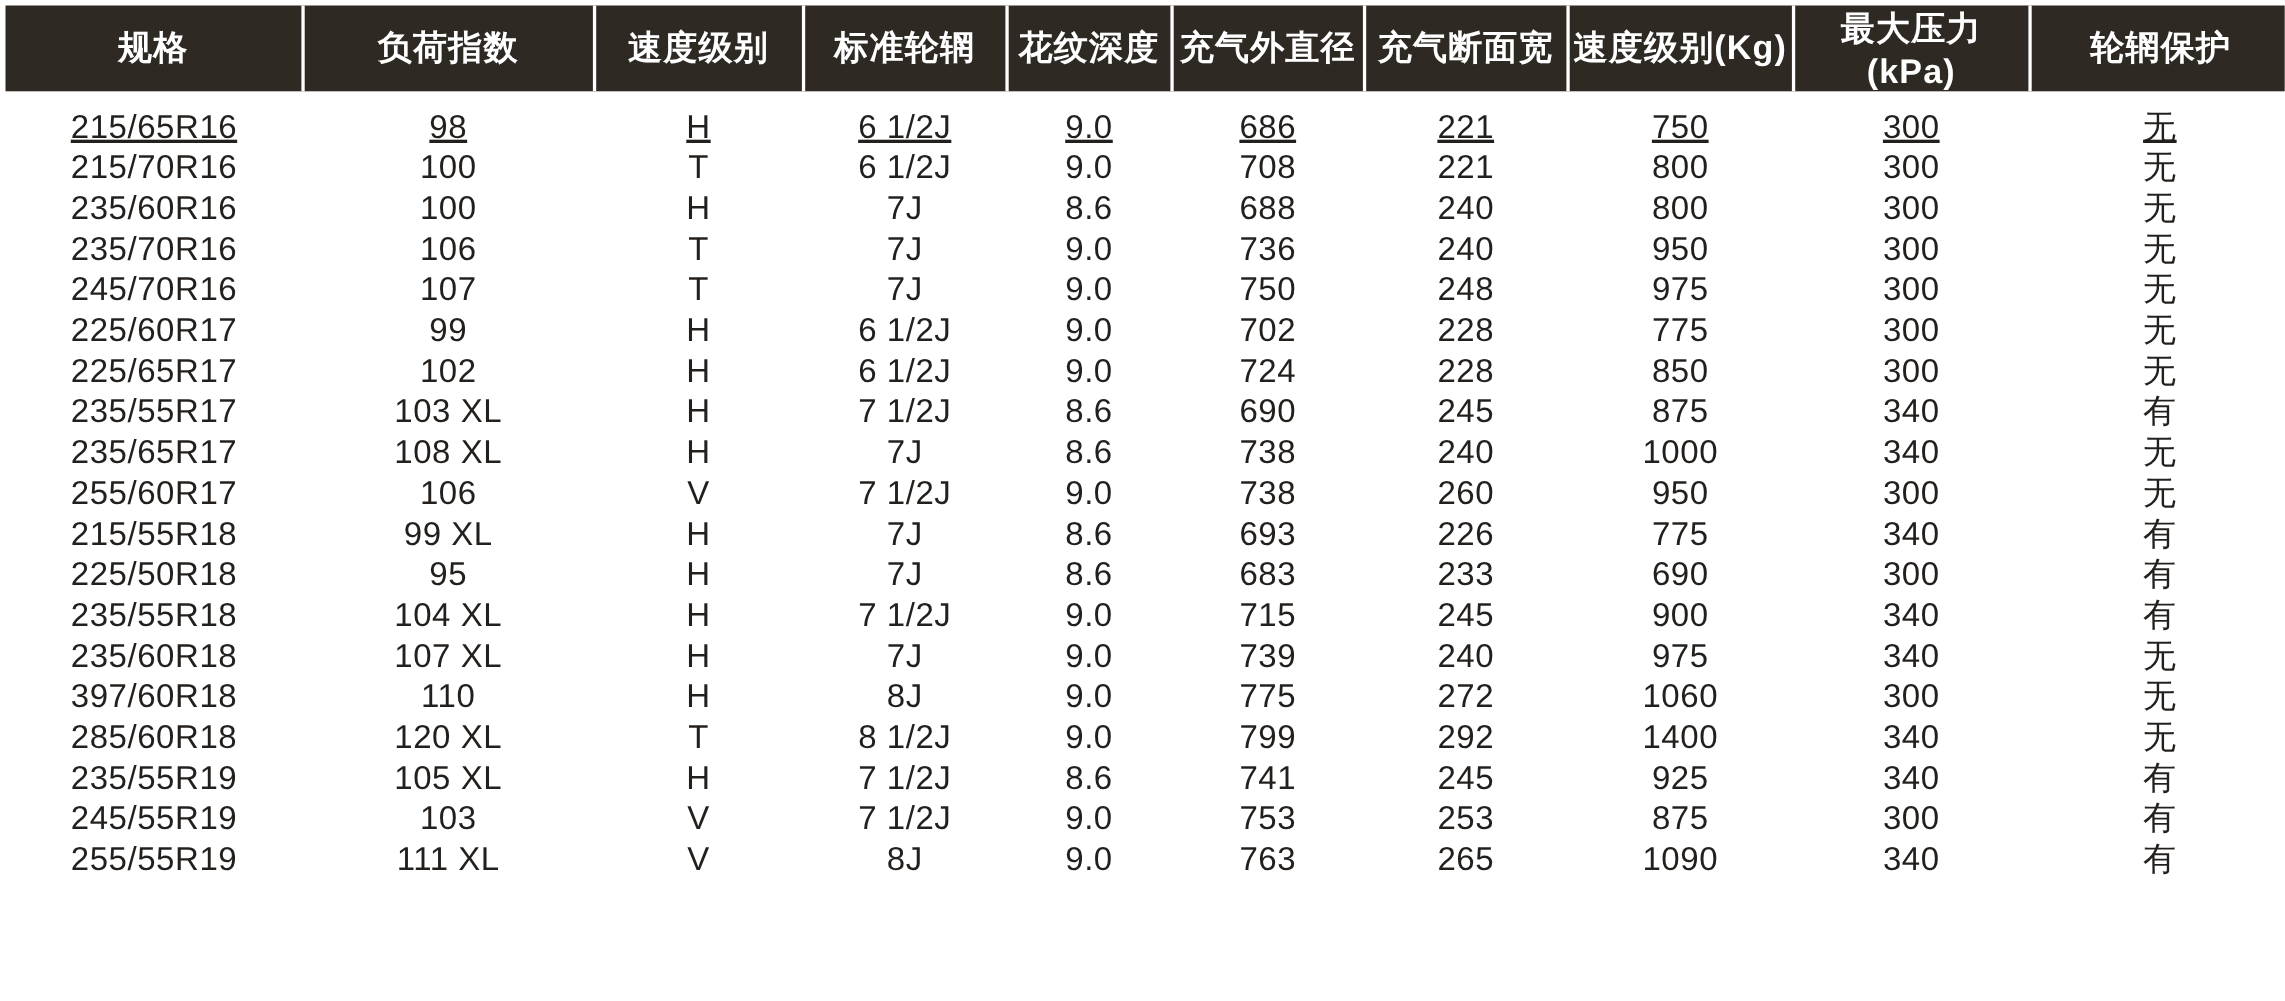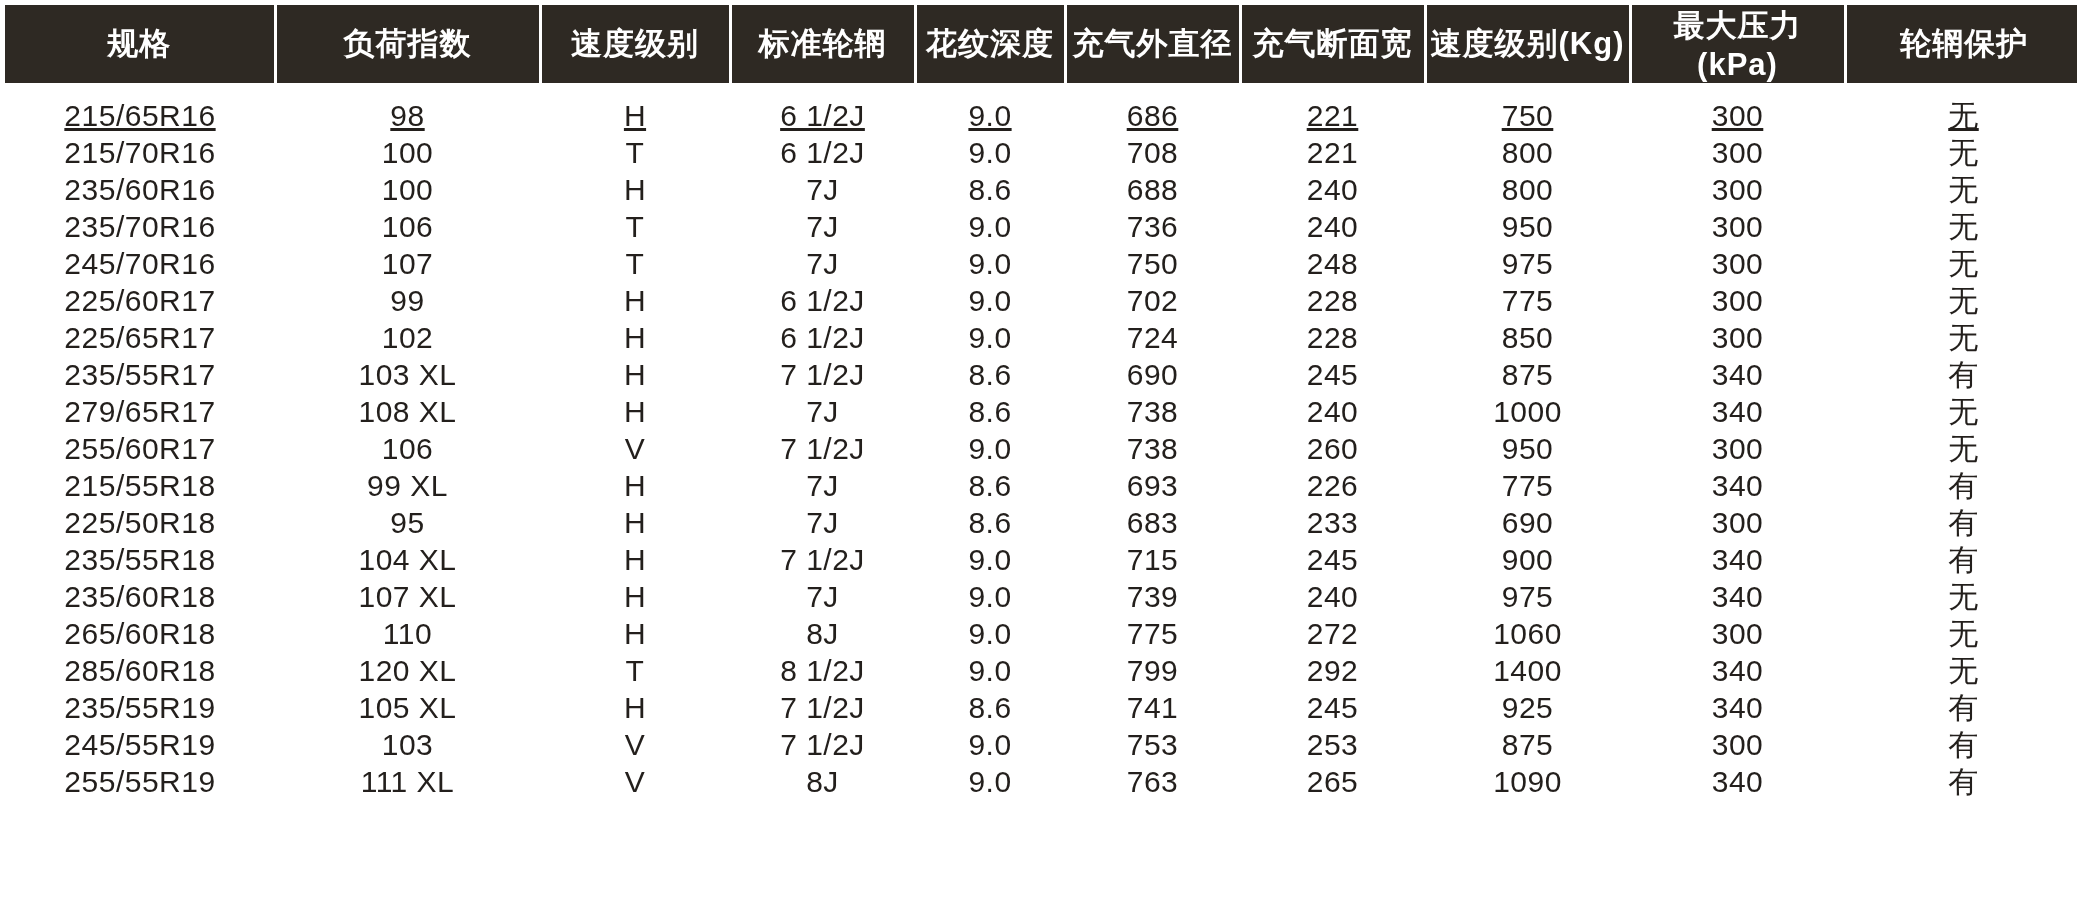--- a/index.html
+++ b/index.html
@@ -186,21 +186,21 @@
           <td>H</td>
           <td>7 1/2J</td>
           <td>8.6</td>
           <td>690</td>
           <td>245</td>
           <td>875</td>
           <td>340</td>
           <td>有</td>
         </tr>
         <tr>
-          <td>279/65R17</td>
+          <td>235/65R17</td>
           <td>108 XL</td>
           <td>H</td>
           <td>7J</td>
           <td>8.6</td>
           <td>738</td>
           <td>240</td>
           <td>1000</td>
           <td>340</td>
           <td>无</td>
         </tr>
@@ -258,21 +258,21 @@
           <td>H</td>
           <td>7J</td>
           <td>9.0</td>
           <td>739</td>
           <td>240</td>
           <td>975</td>
           <td>340</td>
           <td>无</td>
         </tr>
         <tr>
-          <td>265/60R18</td>
+          <td>397/60R18</td>
           <td>110</td>
           <td>H</td>
           <td>8J</td>
           <td>9.0</td>
           <td>775</td>
           <td>272</td>
           <td>1060</td>
           <td>300</td>
           <td>无</td>
         </tr>

